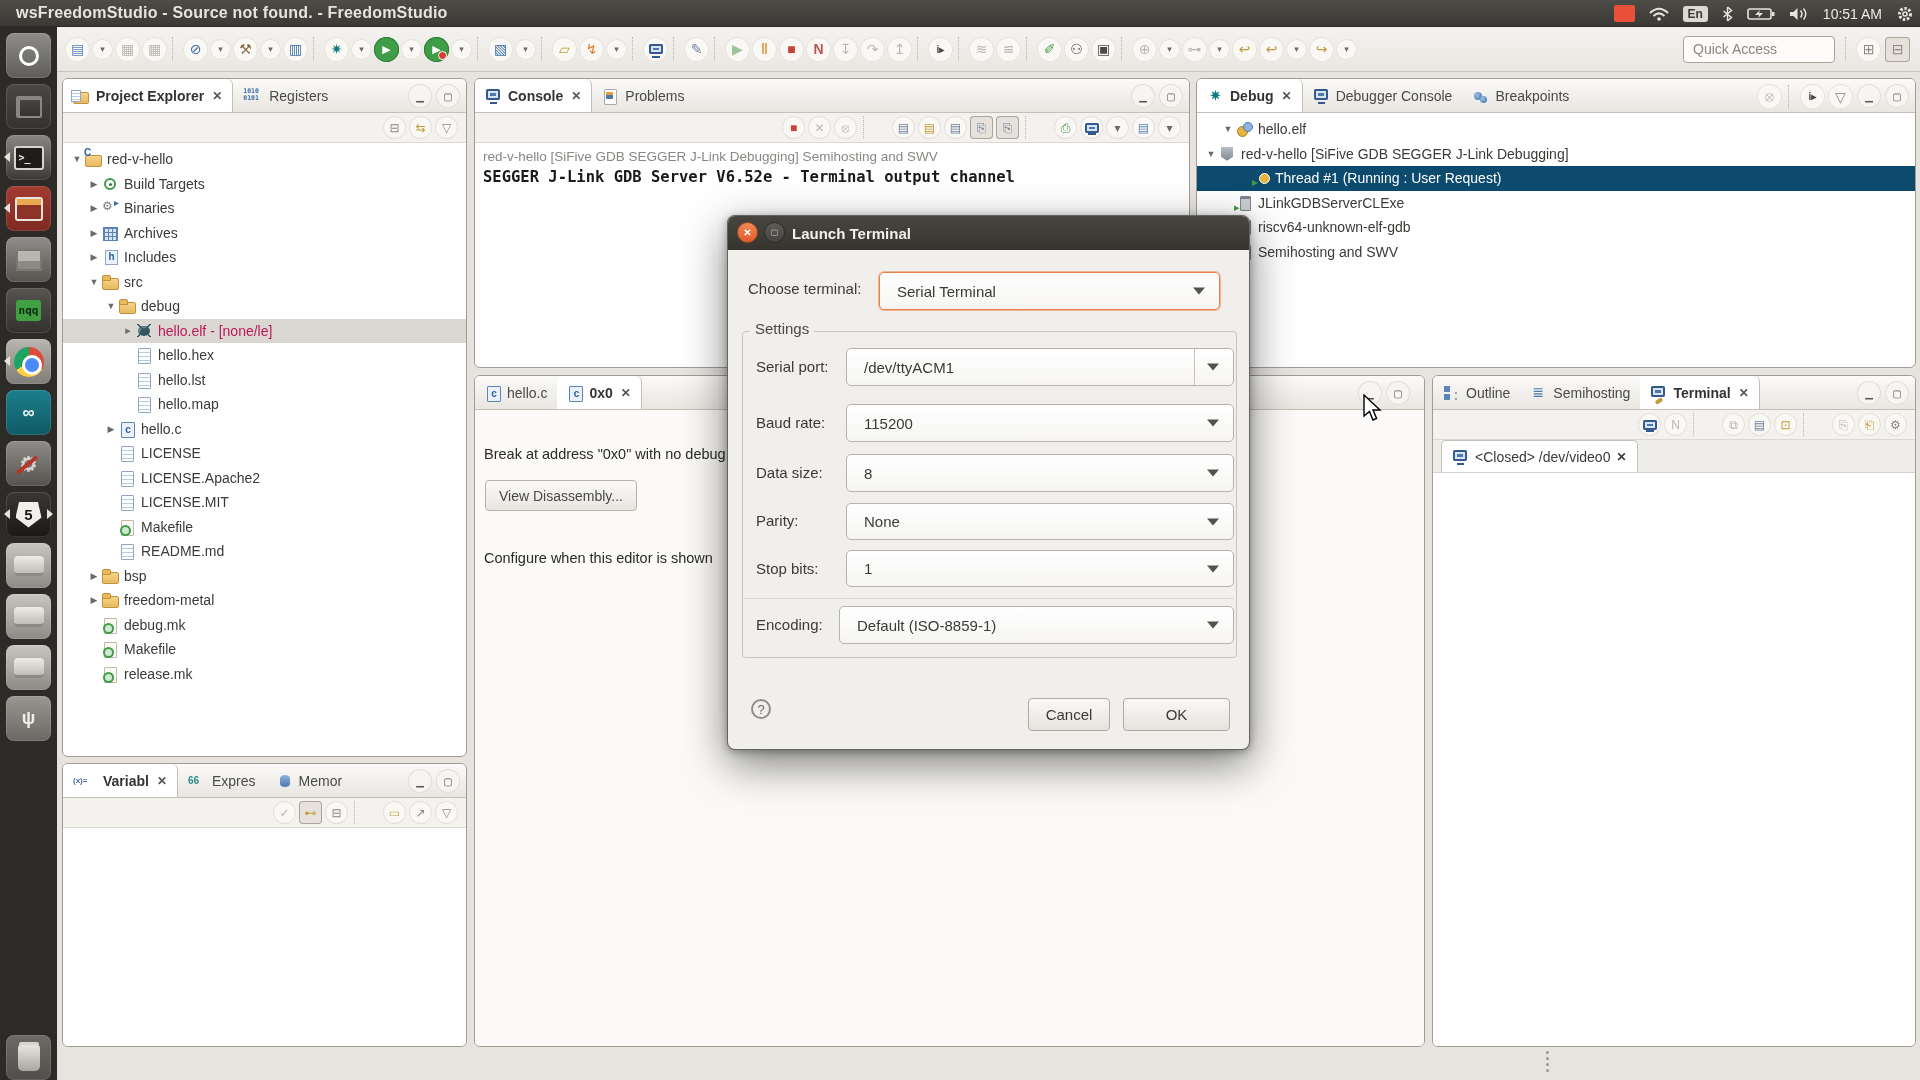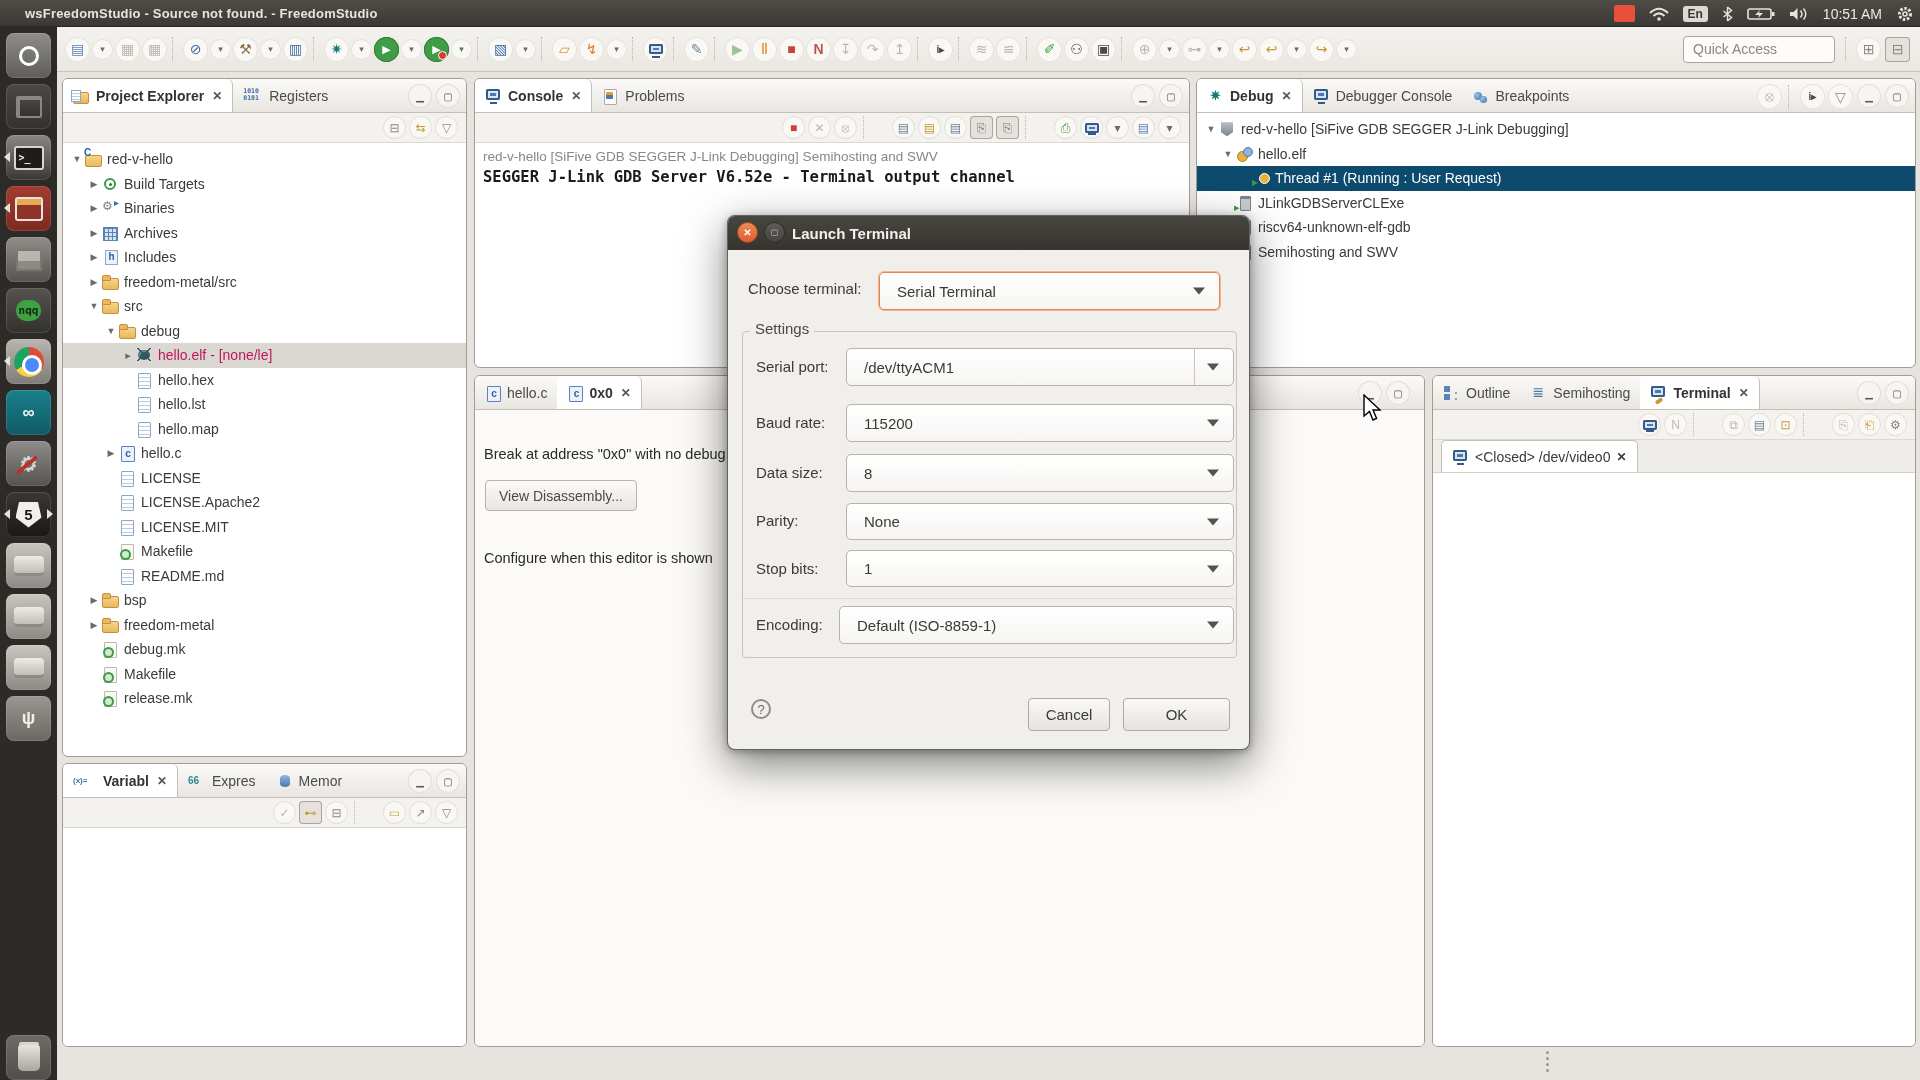--- a/index.html
+++ b/index.html
@@ -4,21 +4,21 @@
 <style>
   * { margin:0; padding:0; box-sizing:border-box; }
   html,body { width:1920px; height:1080px; overflow:hidden; background:#2D2A28;
               font-family:"Liberation Sans", sans-serif; }
   #screen { position:relative; width:1920px; height:1080px; overflow:hidden; background:#E7E4E0; }
 
   
   .topbar { position:absolute; left:0; top:0; width:1920px; height:27px; z-index:40;
             background:linear-gradient(#4E4C46,#3B3935); display:flex; align-items:center;
             color:#E8E4DC; border-bottom:1px solid #2A2925; }
-  .win-title { font-weight:bold; font-size:13px; padding-left:25px; letter-spacing:.2px; }
+  .win-title { font-weight:bold; font-size:16px; padding-left:16px; letter-spacing:.2px; }
   .tray { position:absolute; right:6px; top:0; height:27px; display:flex; align-items:center; gap:14px; }
   .rec-sq { width:21px; height:17px; background:#E8503A; border-radius:2px; }
   .kbd-badge { background:#DCD9D3; color:#3B3935; font-size:12px; font-weight:bold;
                padding:1px 5px; border-radius:3px; }
   .clock { font-size:14px; color:#EDEAE4; }
   .trayic { display:flex; align-items:center; }
 
   
   .launcher { position:absolute; left:0; top:27px; width:57px; height:1053px; background:#2D2B28;
               z-index:30; }
@@ -45,21 +45,21 @@
   .L-files { background:linear-gradient(#A33B30,#7E2A22); }
   .L-files .g { width:28px; height:24px; background:#8E3328; border:2px solid #E8E3DB; border-radius:3px;
                 box-shadow:inset 0 9px 0 -3px #E8A952; }
   .L-calc { background:linear-gradient(#908E8A,#56544F); }
   .L-calc .g { width:26px; height:22px; border-radius:2px;
                background:linear-gradient(#CFCCC6,#AOA09A);
                background:#B9B6B0;
                box-shadow:inset 0 0 0 2px #7A7772, inset 0 -14px 0 -4px #8D8A85; }
   .L-nqq { background:linear-gradient(#56544F,#33312E); }
   .L-nqq .g { background:#3FA142; color:#0D2A0E; font-family:"DejaVu Sans Mono",monospace;
-              font-size:11px; font-weight:bold; padding:4px 3px; border-radius:10px; }
+              font-size:11px; font-weight:bold; padding:4px 3px; border-radius:3px; }
   .L-chrome { background:linear-gradient(#B9B6B0,#807D78); }
   .L-chrome .g { width:30px; height:30px; border-radius:50%;
                  background:conic-gradient(#DD4B39 0 33%, #FFCD40 33% 66%, #1DA462 66% 100%);
                  position:relative; }
   .L-chrome .g::after { content:""; position:absolute; left:8px; top:8px; width:14px; height:14px;
                         border-radius:50%; background:#4C8BF5; border:3px solid #fff; }
   .L-arduino { background:linear-gradient(#1B7F8C,#0F5A64); }
   .L-arduino .g { color:#E8F6F8; font-size:17px; font-weight:bold; }
   .L-tools { background:linear-gradient(#8F8D89,#55534E); position:relative; }
   .L-tools .g { color:#D8D5CF; font-size:20px; }
@@ -576,25 +576,20 @@
           <span class="ic ic-arch"></span>
           <span class="lbl">Archives</span>
         </div>
 
         <div class="trow l1 col">
           <span class="tw"></span>
           <span class="ic ic-inc"></span>
           <span class="lbl">Includes</span>
         </div>
 
-        <div class="trow l1 col">
-          <span class="tw"></span>
-          <span class="ic ic-folderl"></span>
-          <span class="lbl">freedom-metal/src</span>
-        </div>
 
         <div class="trow l1 exp">
           <span class="tw"></span>
           <span class="ic ic-folderl"></span>
           <span class="lbl">src</span>
         </div>
 
         <div class="trow l2 exp">
           <span class="tw"></span>
           <span class="ic ic-folder"></span>
@@ -770,30 +765,30 @@
 
           <span class="tbi c-dim">▽</span>
         </div>
       <div class="winbtns">
         <span class="winbtn">▁</span>
         <span class="winbtn">▢</span>
       </div>
     </div>
     <div class="tree">
 
+        <div class="trow l1 exp">
+          <span class="tw"></span>
+          <span class="ic ic-gears"></span>
+          <span class="lbl">hello.elf</span>
+        </div>
+
         <div class="trow l0 exp">
           <span class="tw"></span>
           <span class="ic ic-shield"></span>
           <span class="lbl">red-v-hello [SiFive GDB SEGGER J-Link Debugging]</span>
-        </div>
-
-        <div class="trow l1 exp">
-          <span class="tw"></span>
-          <span class="ic ic-gears"></span>
-          <span class="lbl">hello.elf</span>
         </div>
 
         <div class="trow l2 selO">
           <span class="tw"></span>
           <span class="ic ic-thread"></span>
           <span class="lbl">Thread #1 (Running : User Request)</span>
         </div>
 
         <div class="trow l1">
           <span class="tw"></span>

